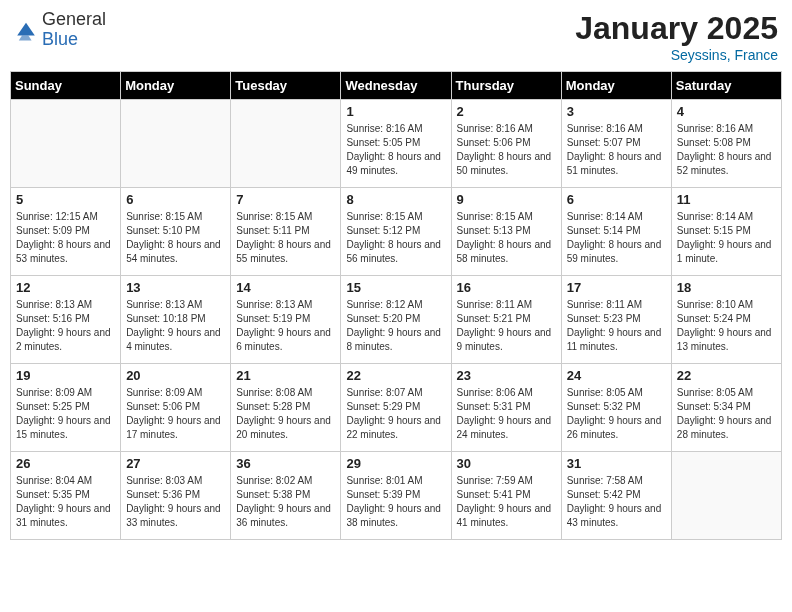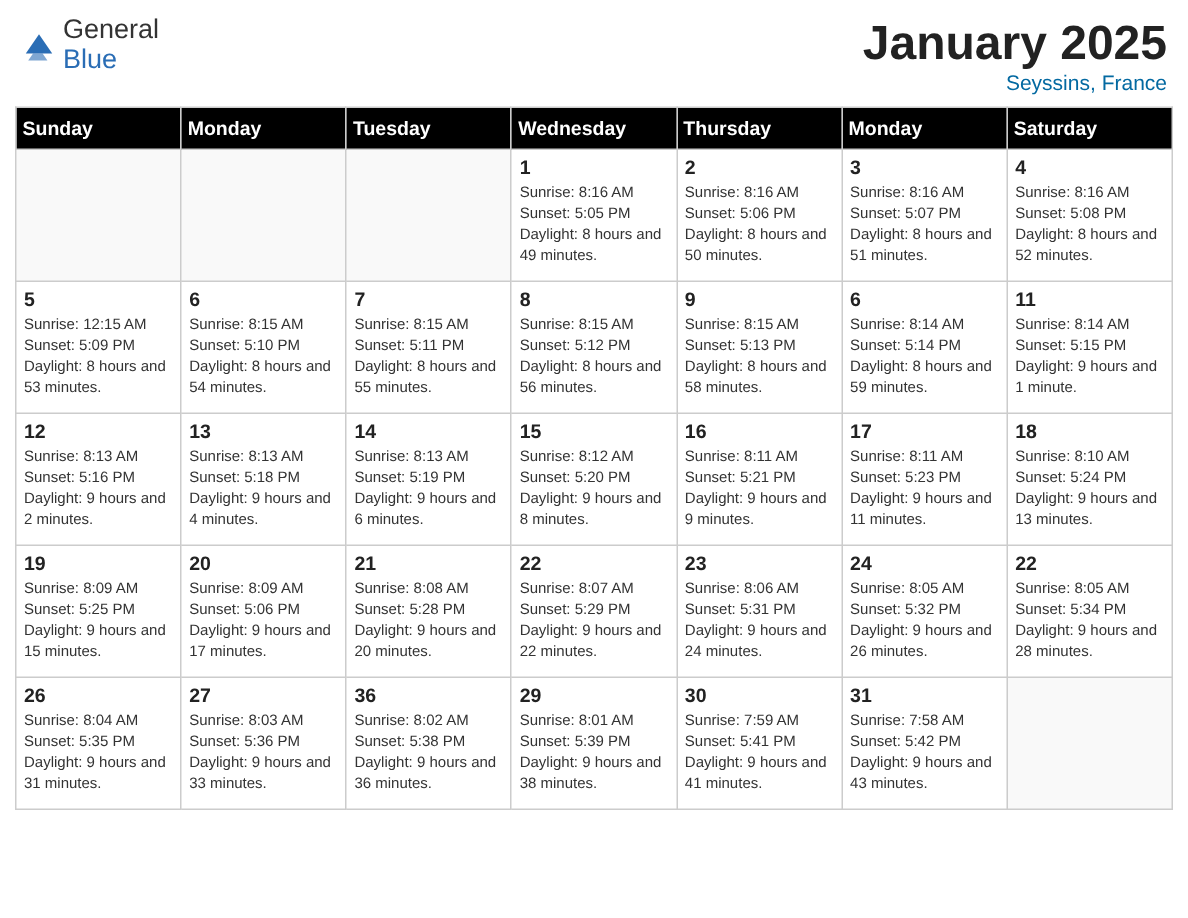--- a/index.html
+++ b/index.html
@@ -192,21 +192,21 @@
       <tr>
         <td>
           <div class="day-number">12</div>
           <div class="day-info">Sunrise: 8:13 AM
 Sunset: 5:16 PM
 Daylight: 9 hours and 2 minutes.</div>
         </td>
         <td>
           <div class="day-number">13</div>
           <div class="day-info">Sunrise: 8:13 AM
-Sunset: 5:18 PM
+Sunset: 10:18 PM
 Daylight: 9 hours and 4 minutes.</div>
         </td>
         <td>
           <div class="day-number">14</div>
           <div class="day-info">Sunrise: 8:13 AM
 Sunset: 5:19 PM
 Daylight: 9 hours and 6 minutes.</div>
         </td>
         <td>
           <div class="day-number">15</div>

